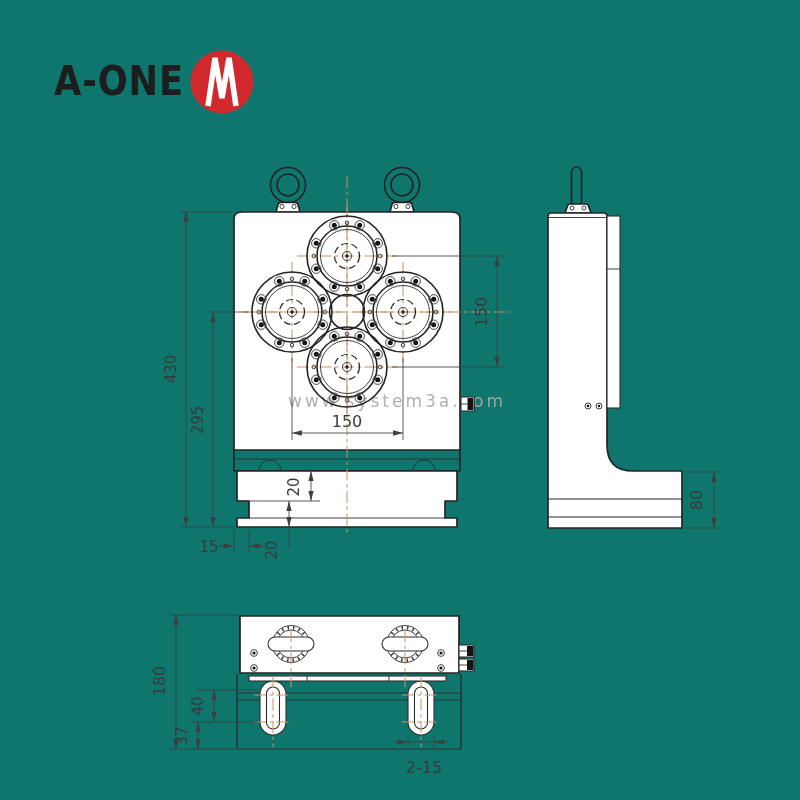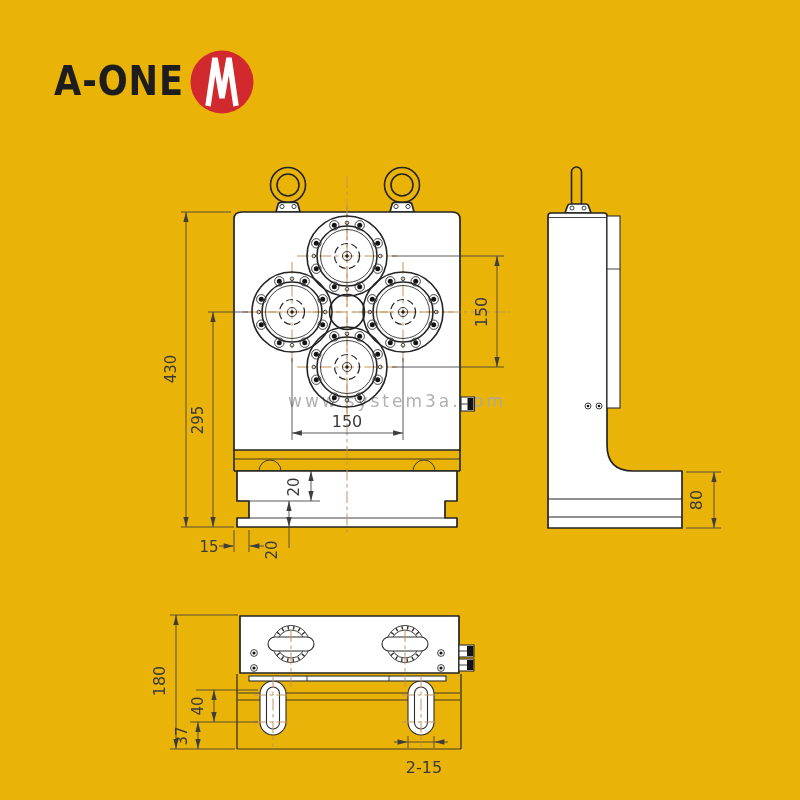--- a/index.html
+++ b/index.html
@@ -1,16 +1,16 @@
 <!DOCTYPE html>
 <html><head>
 <meta charset="utf-8">
 <style>
   html,body{margin:0;padding:0;background:#fff;}
-  .canvas{position:relative;width:800px;height:800px;background:#eab308;overflow:hidden;
+  .canvas{position:relative;width:800px;height:800px;background:#0f766e;overflow:hidden;
           font-family:"DejaVu Sans",sans-serif;}
   svg{position:absolute;left:0;top:0;}
   
   .s1 {stroke:#242424;stroke-width:1.6;fill:none;stroke-linejoin:round;}
   .s1f{stroke:#242424;stroke-width:1.7;fill:#ffffff;stroke-linejoin:round;}
   .s15{stroke:#242424;stroke-width:1.2;fill:none;}
   .s2 {stroke:#2e2e2e;stroke-width:0.9;fill:none;}
   .s2f{stroke:#2e2e2e;stroke-width:1.1;fill:#ffffff;}
   .hub{stroke:#242424;stroke-width:1.2;fill:none;stroke-dasharray:7 3.5;}
   .blk{fill:#141414;}

